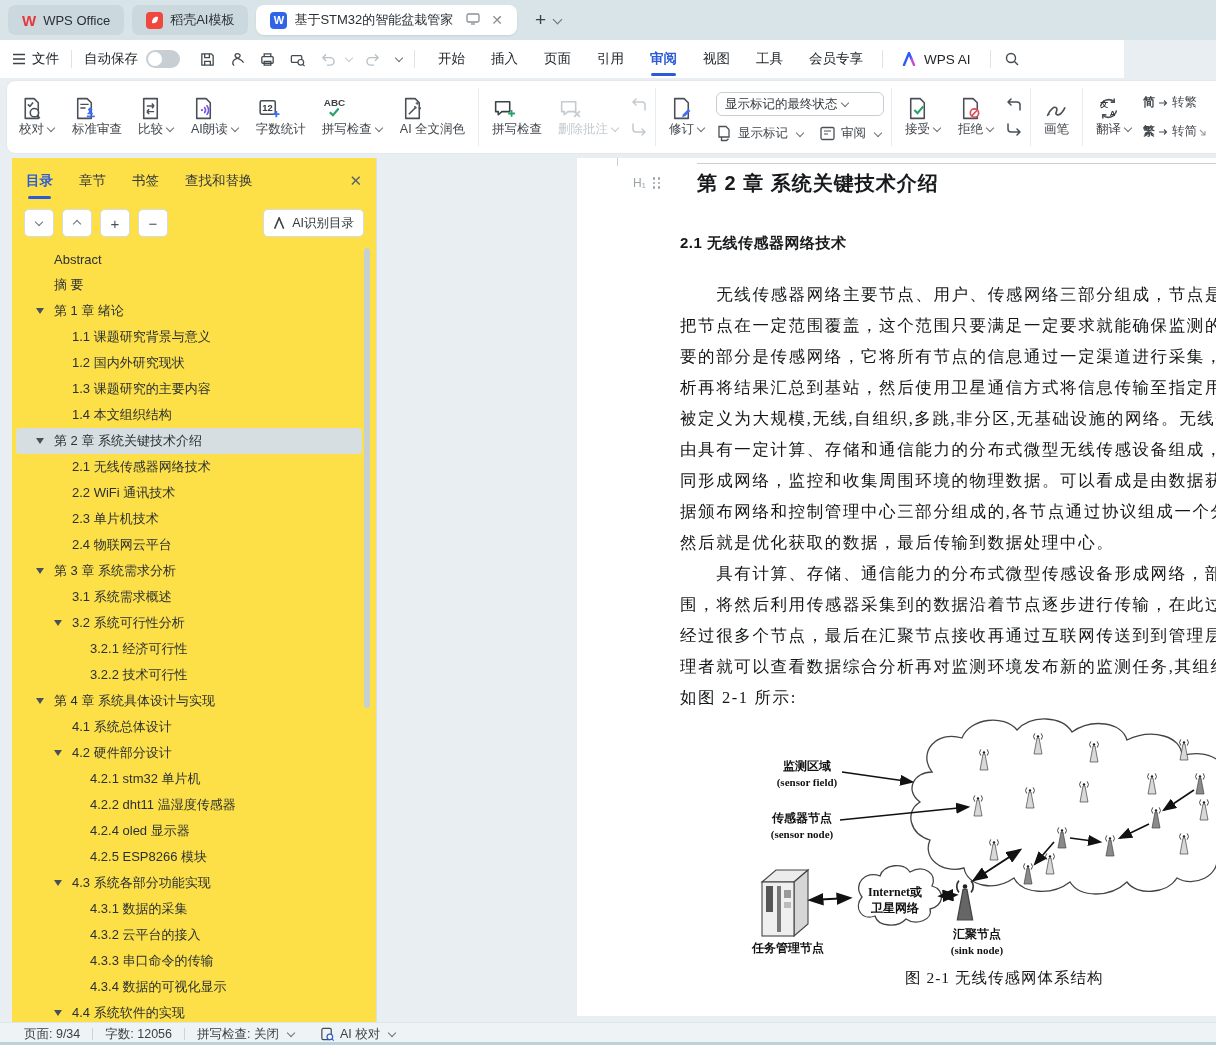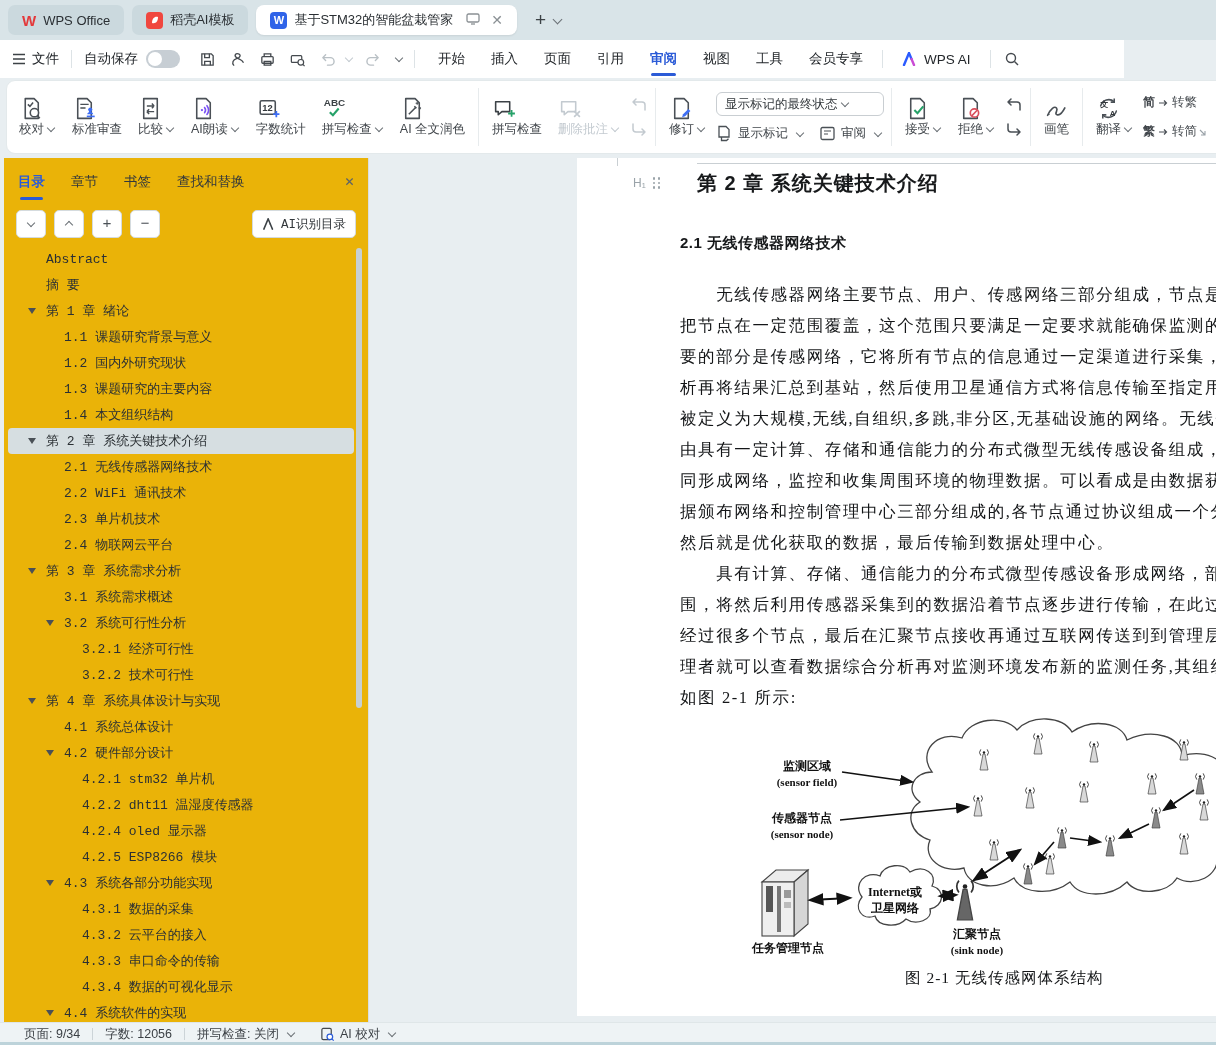--- a/index.html
+++ b/index.html
@@ -42,22 +42,22 @@
   .rbtn svg{display:block;}
   .rbtn.dis{color:#c3cad0;}
   .smcol{display:flex;flex-direction:column;gap:8px;margin:0 2px;}
   .smbtn{display:flex;align-items:center;gap:5px;font-size:12.5px;color:#41464b;white-space:nowrap;}
   .selectbox{display:flex;align-items:center;justify-content:flex-start;width:168px;height:24px;
         border:1px solid #c9ced2;border-radius:6px;font-size:12.5px;color:#33383c;padding:0 8px;box-sizing:border-box;}
   .halfrow{display:flex;align-items:center;gap:4px;font-size:12.5px;color:#41464b;white-space:nowrap;}
   .glyph{font-size:12px;color:#41464b;font-weight:bold;}
   .expand{position:absolute;right:4px;bottom:3px;color:#9aa2a8;font-size:10px;}
   
-  .sidebar{position:absolute;left:4px;top:158px;width:365px;height:864px;background:#eab308;
-           border-right:1px solid #d8dfe2;box-sizing:border-box;font-family:Liberation Mono, monospace;}
+  .sidebar{position:absolute;left:12px;top:158px;width:365px;height:864px;background:#fde047;
+           border-right:1px solid #d8dfe2;box-sizing:border-box;}
   .stabs{display:flex;align-items:center;gap:26px;padding:14px 14px 0 14px;font-size:13.5px;color:#33383c;}
   .stab{position:relative;padding-bottom:9px;}
   .stab.active{color:#2b5bd7;font-weight:bold;}
   .stab.active:after{content:"";position:absolute;left:2px;right:2px;bottom:0;height:3px;border-radius:2px;background:#2b5bd7;}
   .sclose{margin-left:auto;color:#5c6368;font-size:15px;padding-bottom:9px;}
   .sbtnrow{display:flex;align-items:center;gap:8px;padding:10px 12px 8px 12px;}
   .sqbtn{width:28px;height:26px;background:#fff;border:1px solid #d5dbde;border-radius:5px;
          display:flex;align-items:center;justify-content:center;color:#4a5056;}
   .aibtn{margin-left:auto;height:26px;background:#fff;border:1px solid #d5dbde;border-radius:5px;
          display:flex;align-items:center;gap:5px;font-size:12.5px;color:#33383c;padding:0 9px;}

